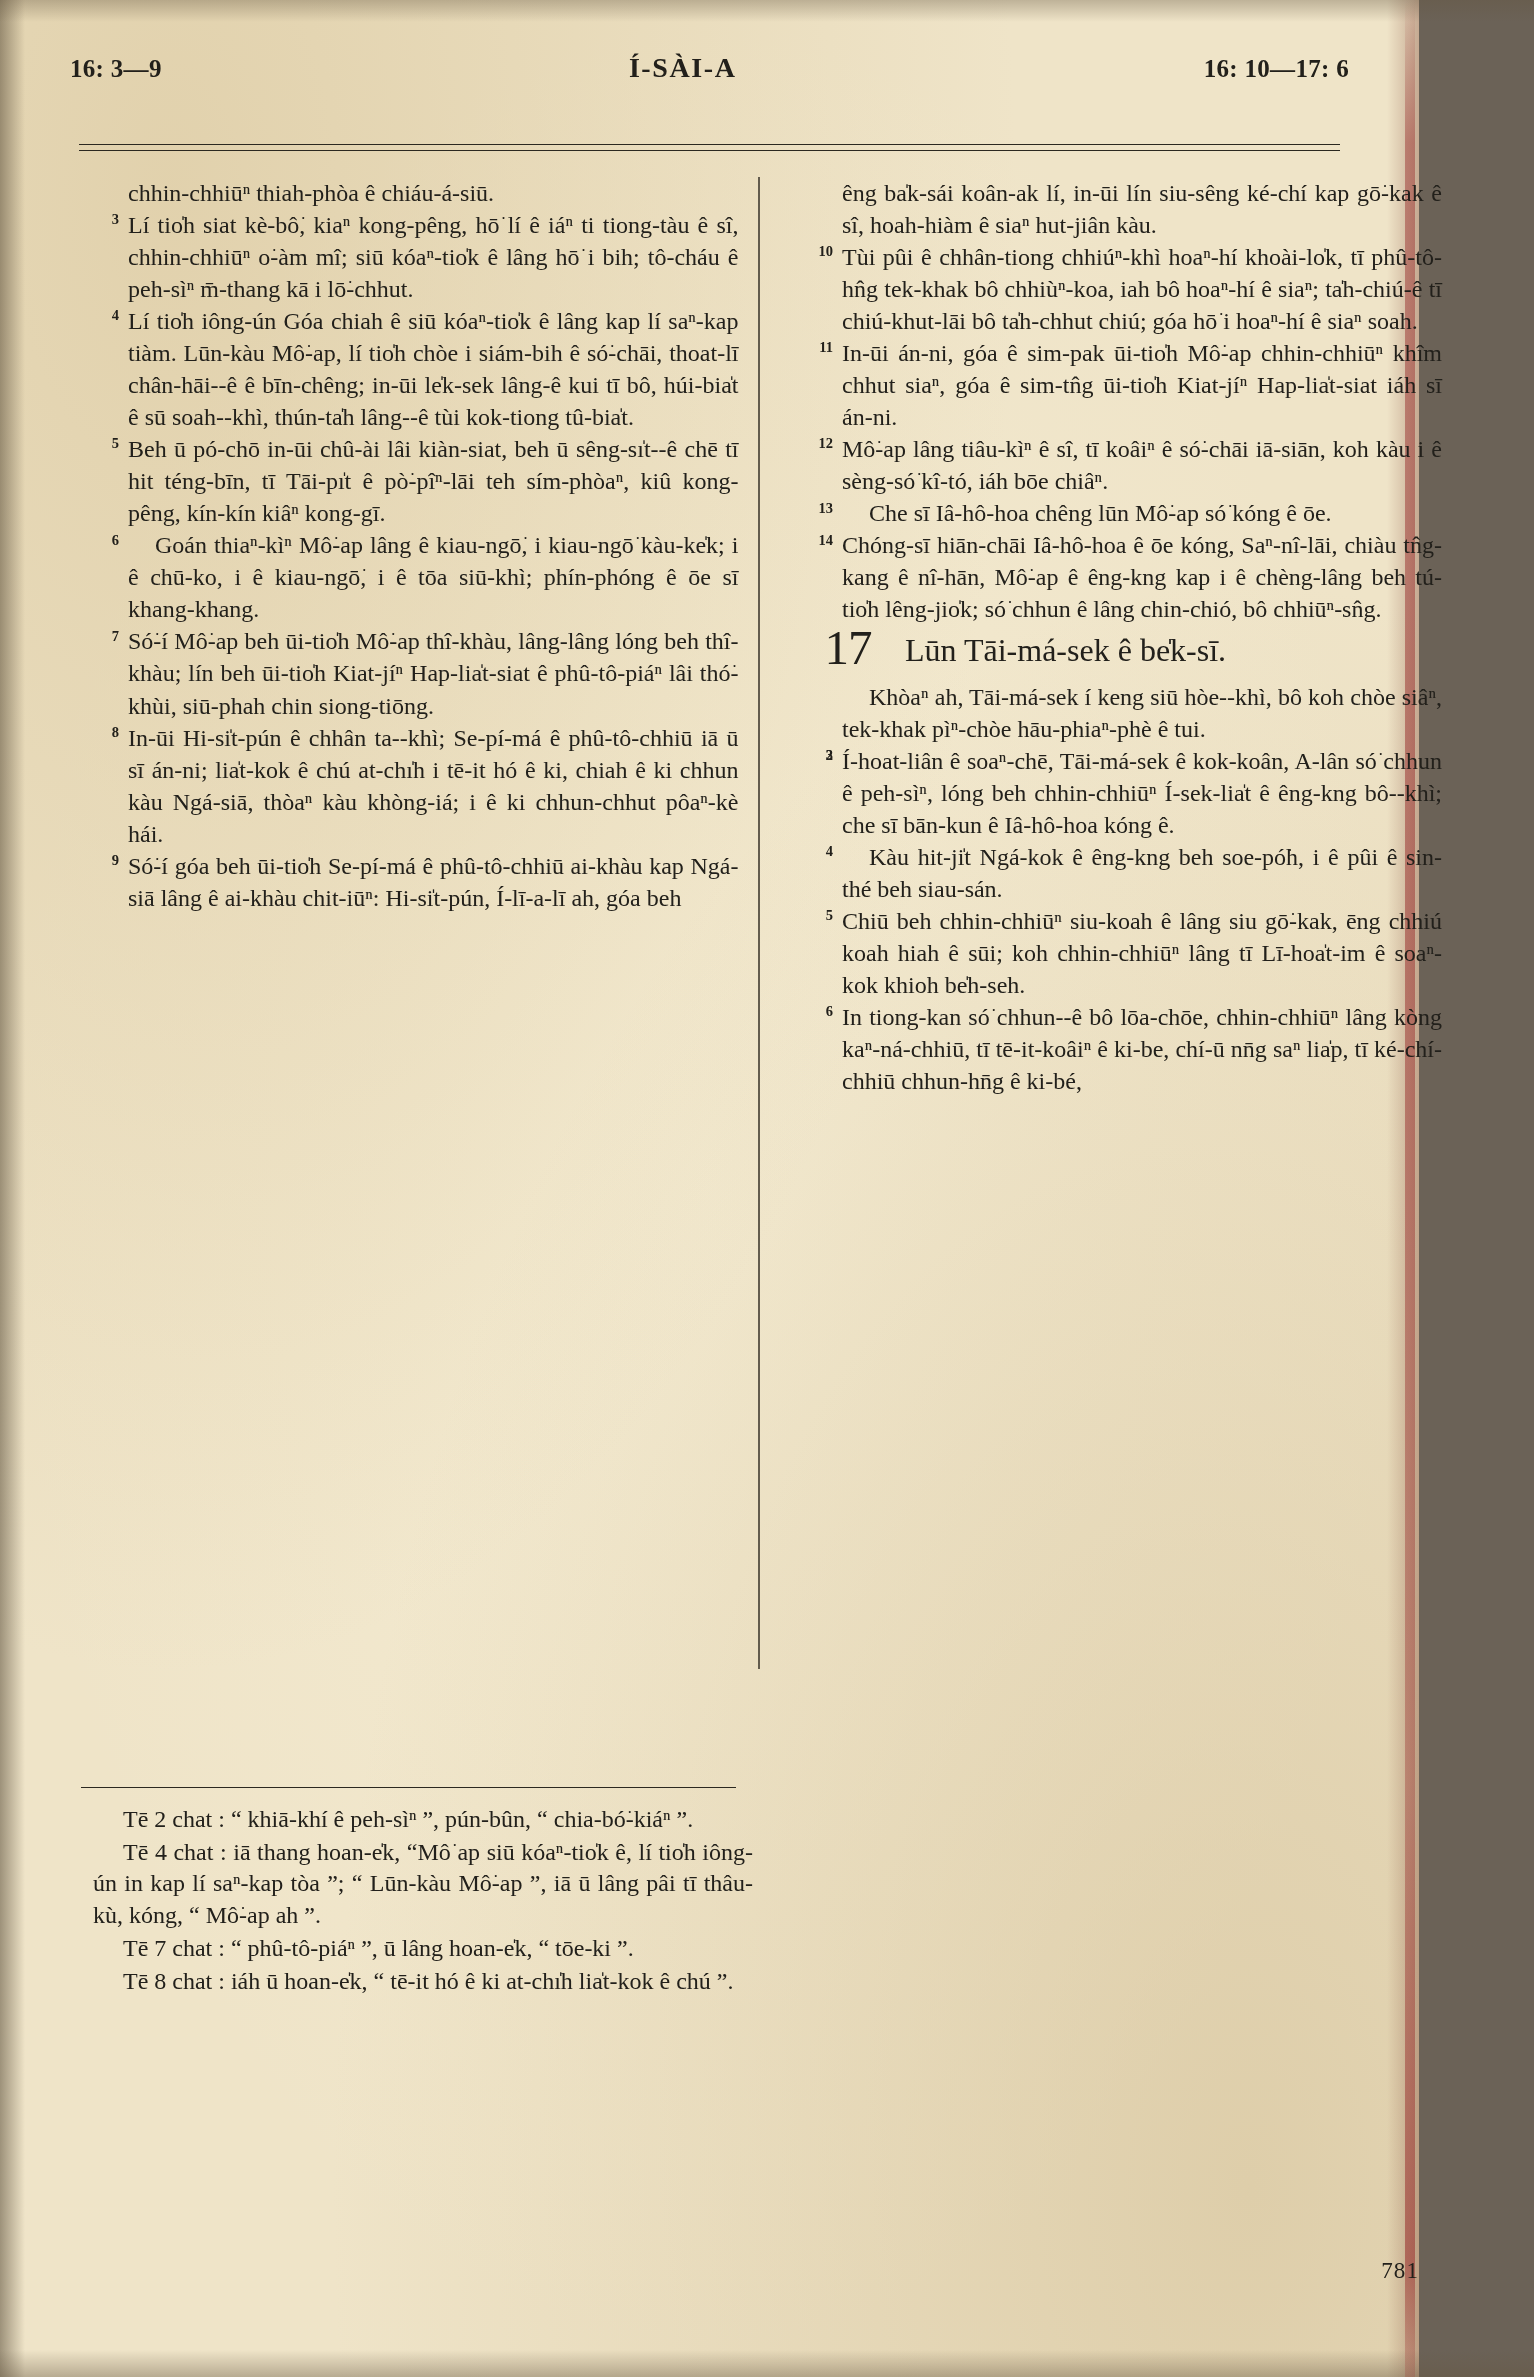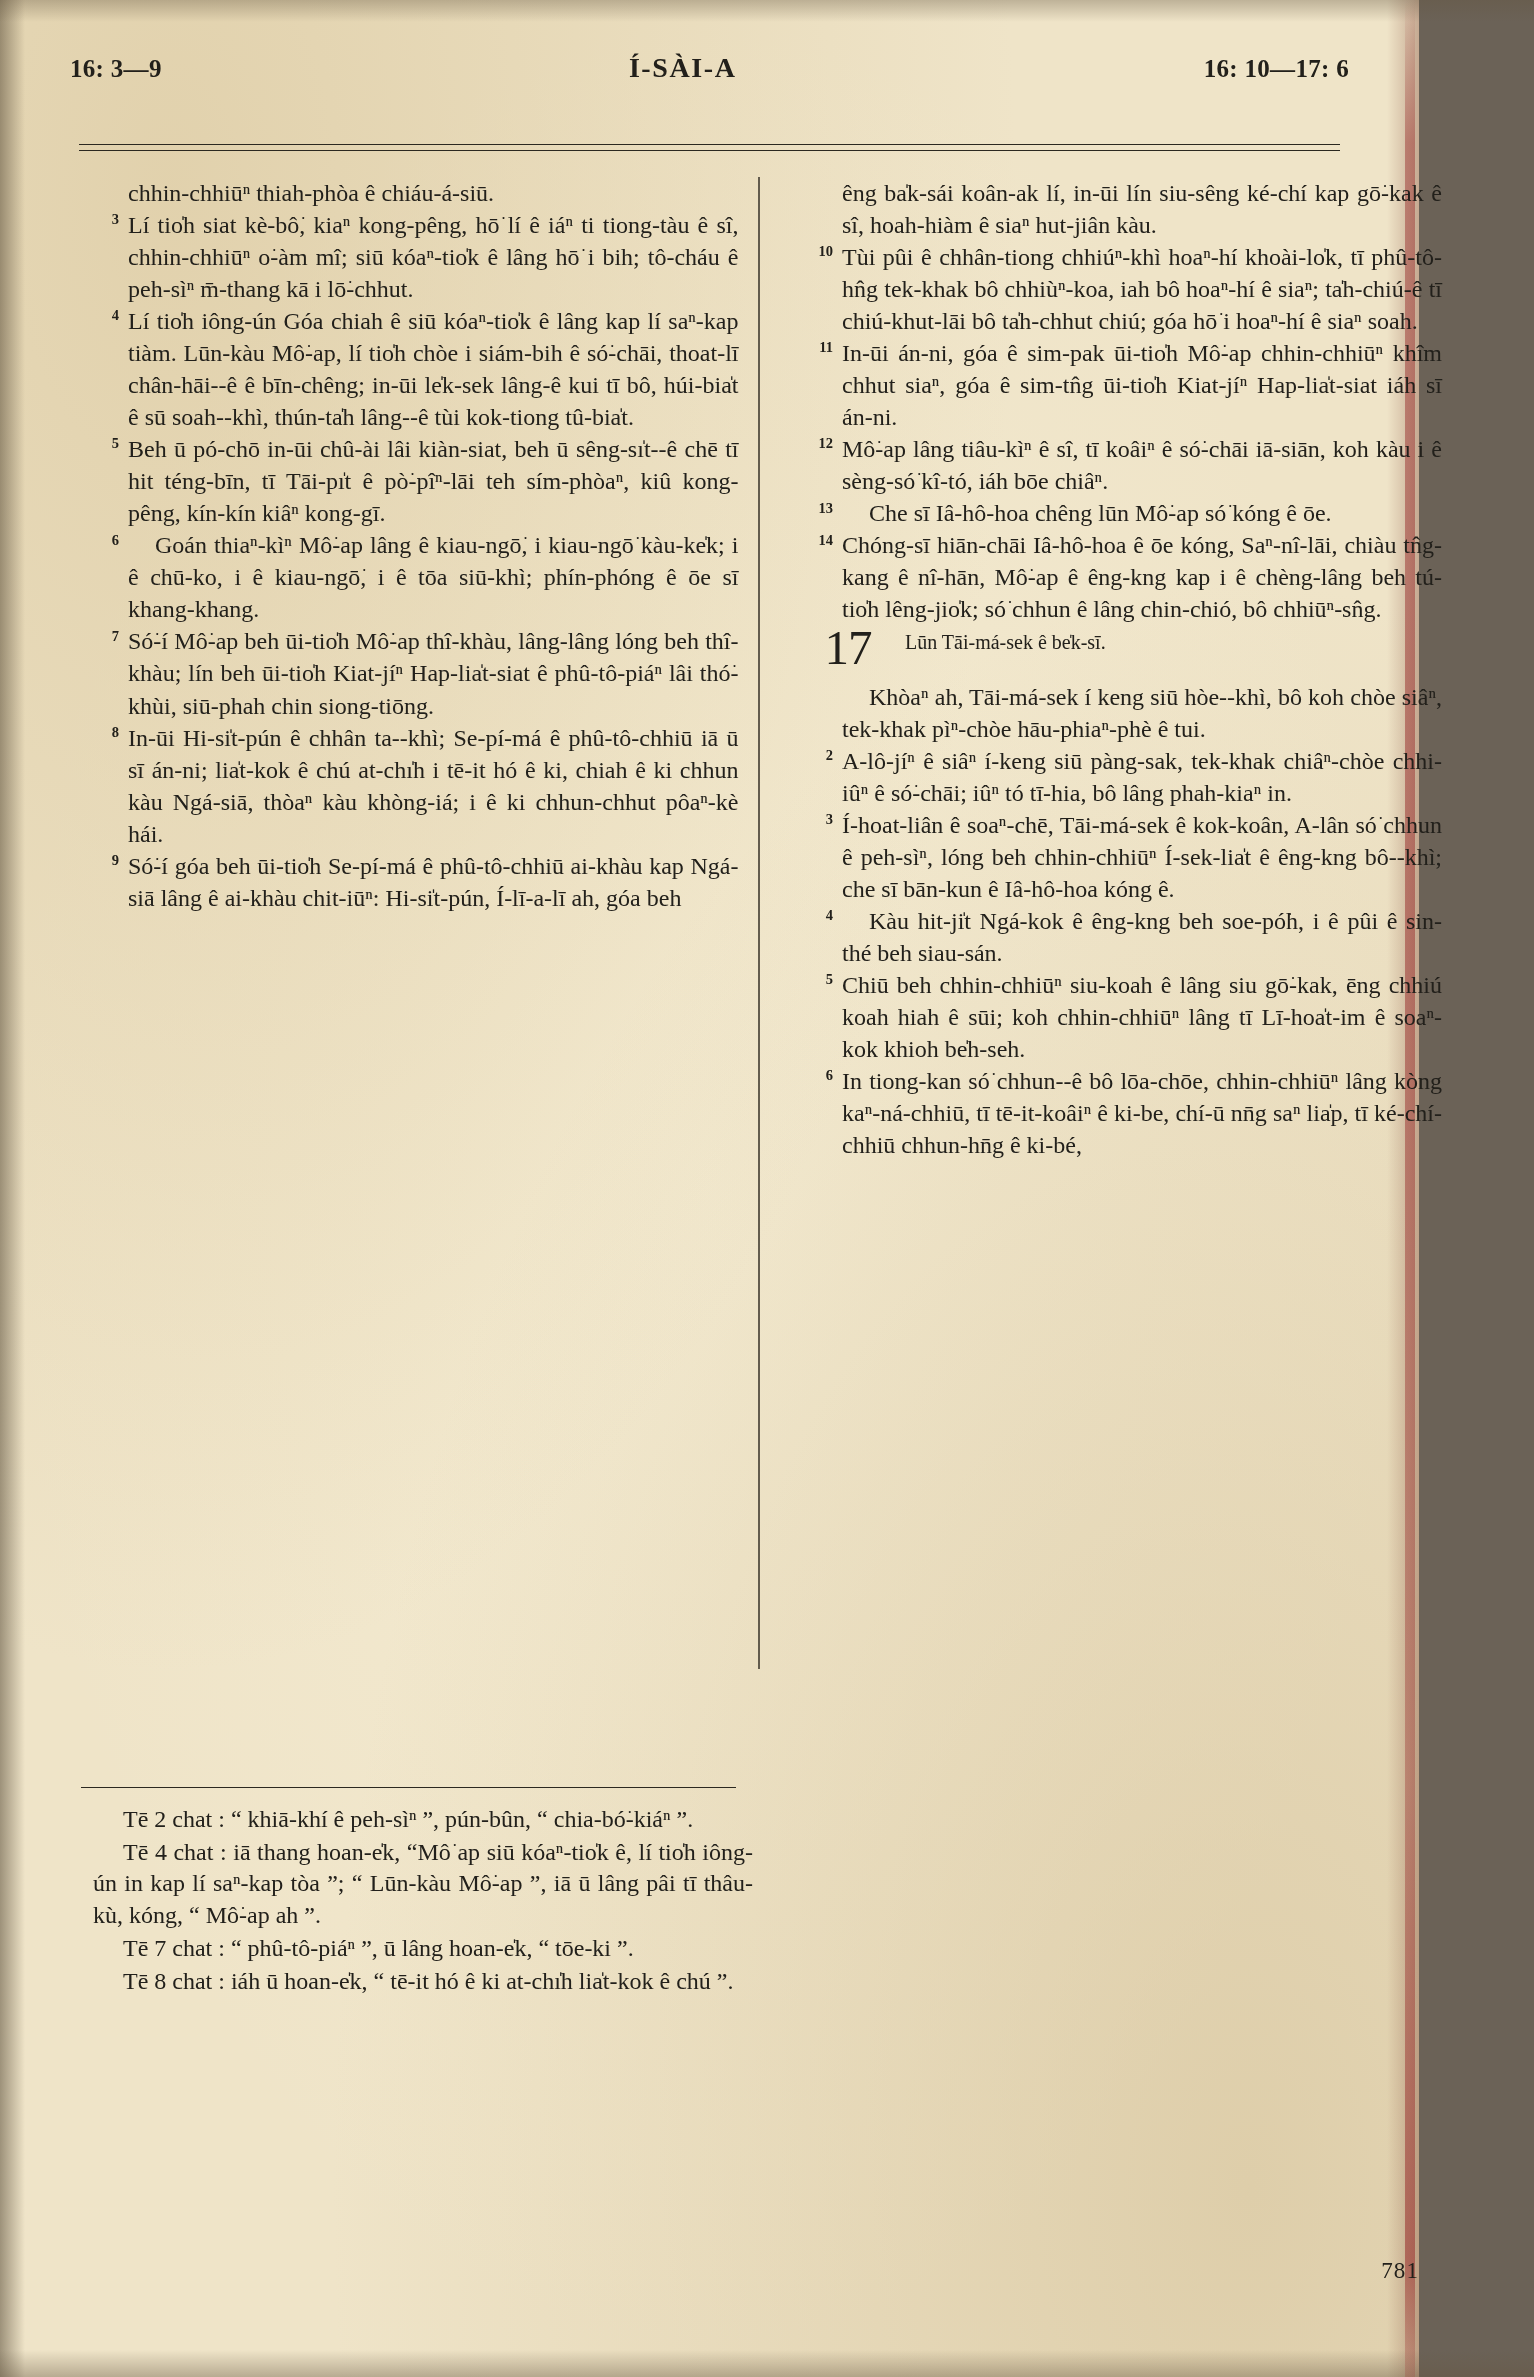--- a/index.html
+++ b/index.html
@@ -138,21 +138,21 @@
     position: absolute;
     left: 21.5px;
     top: -3.2px;
     font-size: 49px;
     font-weight: normal;
     line-height: 0.95;
     letter-spacing: -1.1px;
   }
   .chap-first {
     margin: 0;
-    font-size: 20px;
+    font-size: 32px;
     line-height: 1.335;
     padding-left: 63px;
     min-height: 52px;
   }
 
   
   .fn-rule {
     position: absolute;
     left: 81px;
     top: 1787px;
@@ -292,21 +292,20 @@
         <p class="chap-first">Lūn Tāi-má-sek ê be̍k-sī.</p>
       </div>
 
       <p class="v">
         <span class="num"></span>
         <span class="ind"></span><span class="body">Khòaⁿ ah, Tāi-má-sek í keng siū hòe--khì, bô koh chòe siâⁿ, tek-khak pìⁿ-chòe hāu-phiaⁿ-phè ê tui.</span>
       </p>
 
       <p class="v">
         <span class="num">2</span>
-        <span class="body">A-lô-jíⁿ ê siâⁿ í-keng siū pàng-sak, tek-khak chiâⁿ-chòe chhi-iûⁿ ê só͘-chāi; iûⁿ tó tī-hia, bô lâng phah-kiaⁿ in.</span>
       </p>
 
       <p class="v">
         <span class="num">3</span>
         <span class="body">Í-hoat-liân ê soaⁿ-chē, Tāi-má-sek ê kok-koân, A-lân só͘ chhun ê peh-sìⁿ, lóng beh chhin-chhiūⁿ Í-sek-lia̍t ê êng-kng bô--khì; che sī bān-kun ê Iâ-hô-hoa kóng ê.</span>
       </p>
 
       <p class="v">
         <span class="num">4</span>
         <span class="ind"></span><span class="body">Kàu hit-ji̍t Ngá-kok ê êng-kng beh soe-pó͘h, i ê pûi ê sin-thé beh siau-sán.</span>

